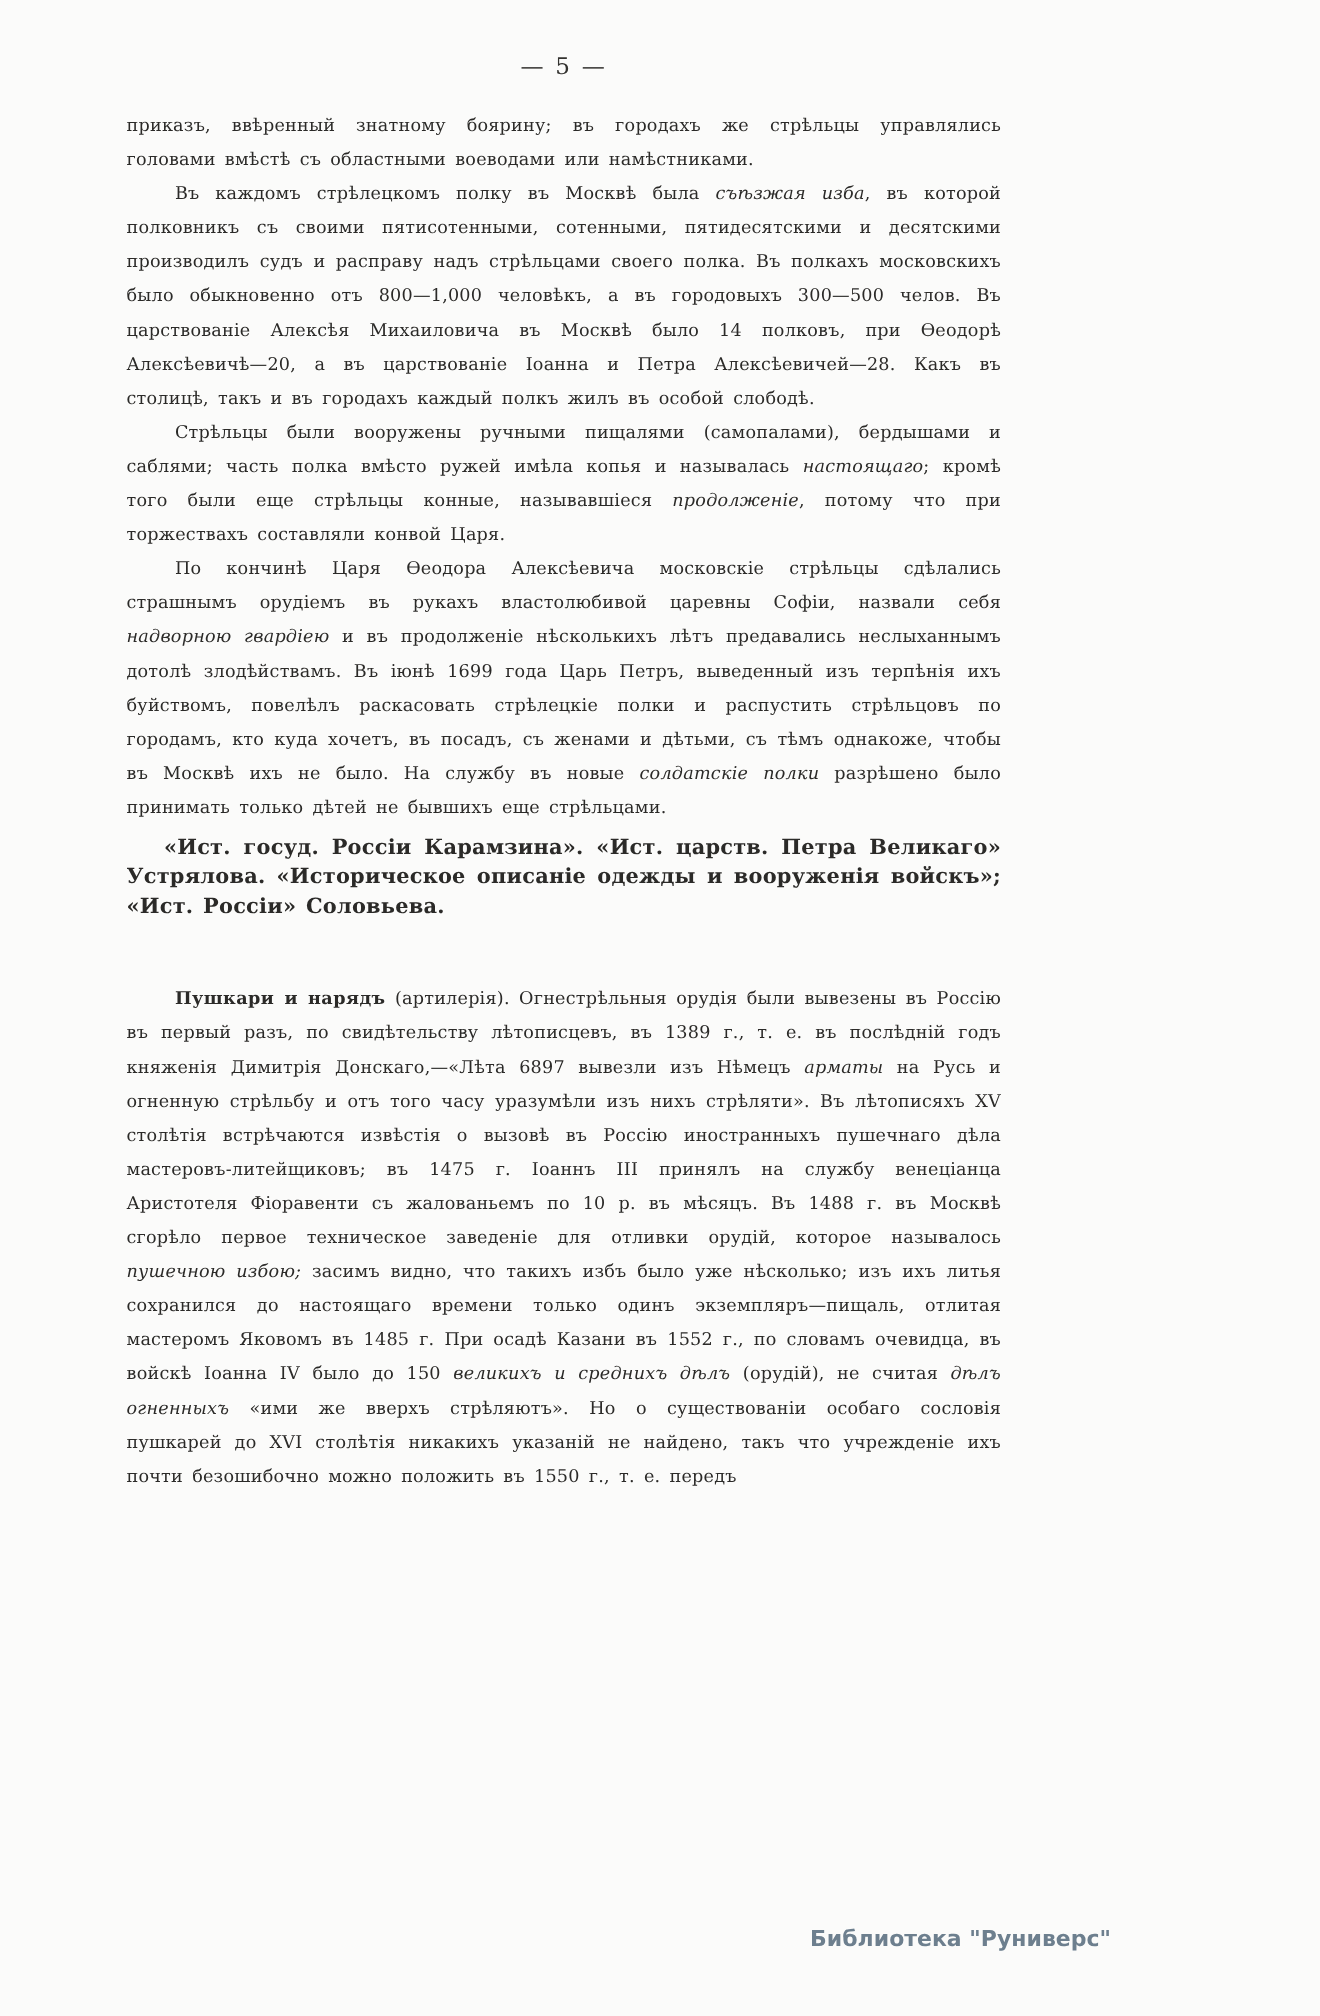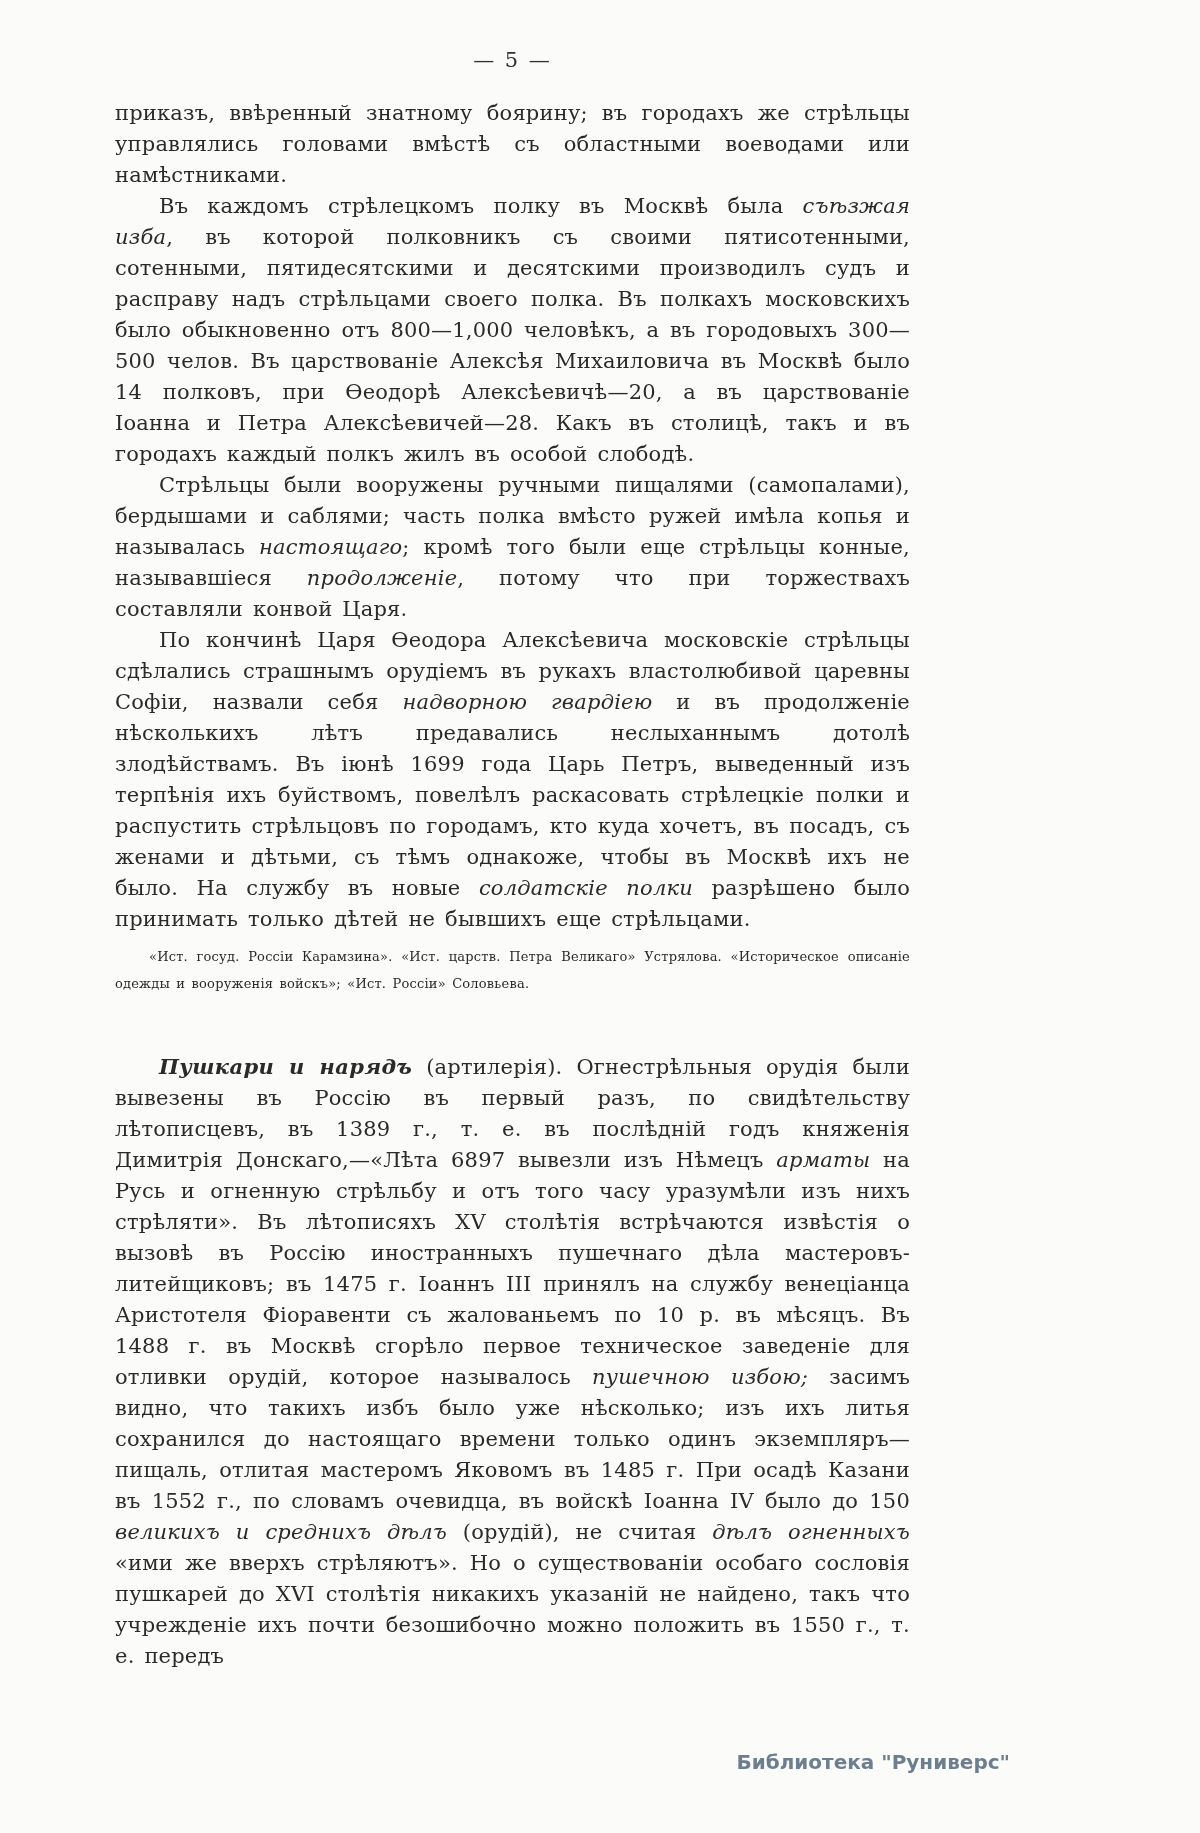--- a/index.html
+++ b/index.html
@@ -28,42 +28,43 @@
     color: #33322f;
   }
   .text-body {
     position: absolute;
     top: 98px;
     left: 115px;
     width: 795px;
   }
   .para {
     margin: 0;
-    font-size: 21px;
+    font-size: 16px;
     line-height: 31px;
     text-align: justify;
     text-indent: 44px;
     word-spacing: 3px;
     letter-spacing: 0.2px;
   }
   .p-first {
     text-indent: 0;
   }
   .p-ref {
-    font-size: 13px;
+    font-size: 19px;
     line-height: 27px;
     margin-top: 8px;
     text-indent: 34px;
     word-spacing: 2px;
+    font-weight: bold;
   }
   .p-section {
     margin-top: 54px;
   }
   .i { font-style: italic; }
-  .b { font-weight: bold; letter-spacing: 0.4px; font-style: italic; }
+  .b { font-weight: bold; letter-spacing: 0.4px; }
   .watermark {
     position: absolute;
     top: 1750px;
     left: 670px;
     width: 340px;
     text-align: right;
     font-family: "DejaVu Sans", sans-serif;
     font-weight: bold;
     font-size: 20px;
     color: #6d7f8e;

